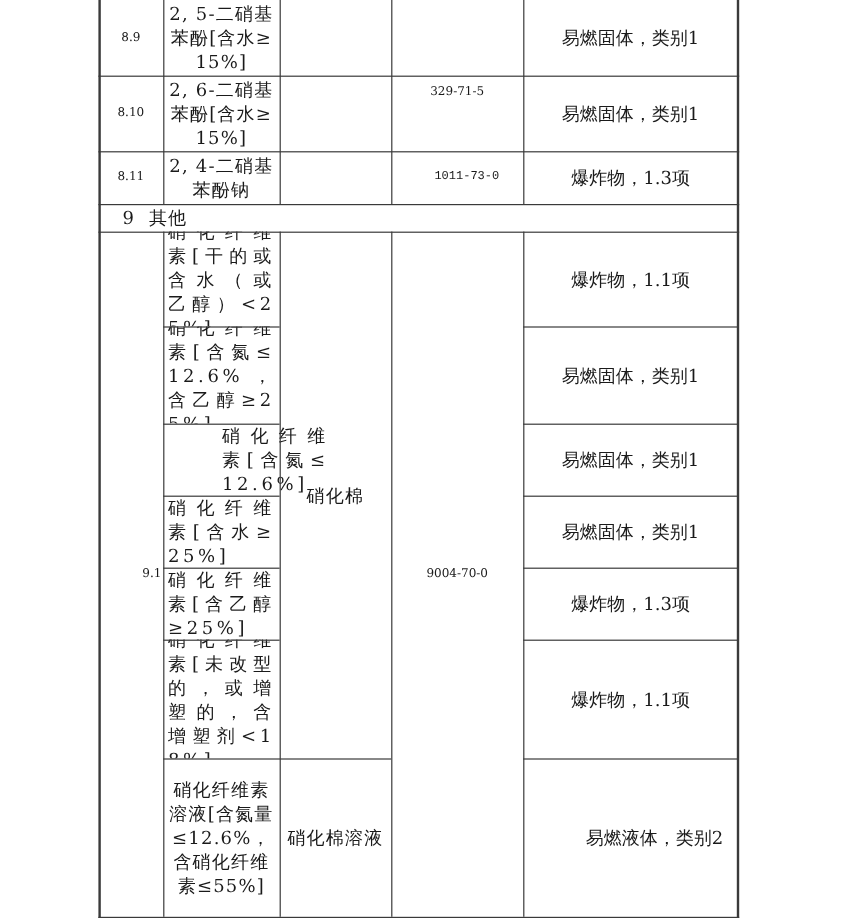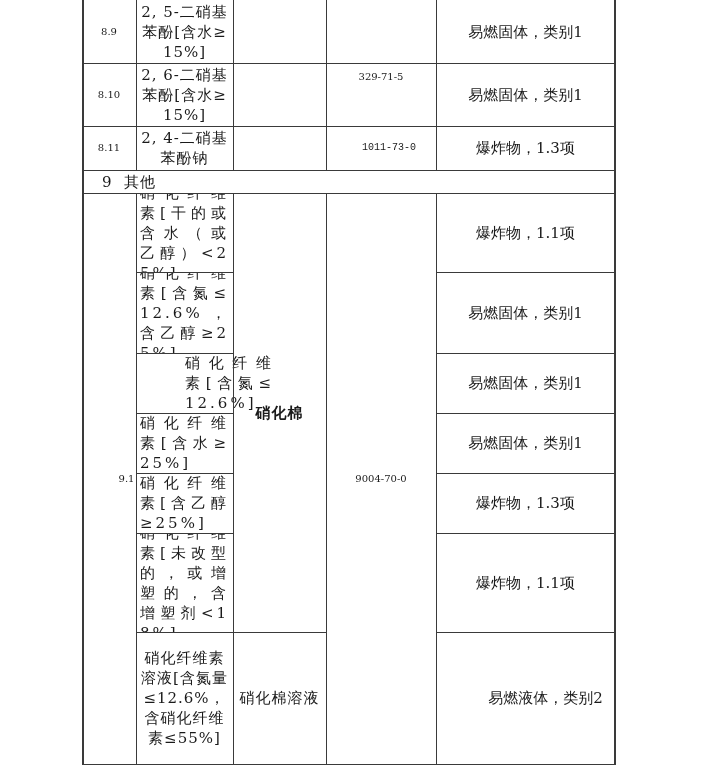--- a/index.html
+++ b/index.html
@@ -86,21 +86,21 @@
   <div class="cell num" style="left:82px; top:193px; width:54px; height:571px;padding-left:35px;">9.1</div>
 
   <div class="cell name justify" style="left:136px; top:193px; width:97px; height:79px;">硝化纤维素[干的或含水（或乙醇）&lt;25%]</div>
   <div class="cell name justify" style="left:136px; top:272px; width:97px; height:81px;">硝化纤维素[含氮≤12.6%，含乙醇≥25%]</div>
   <div class="cell name justify" style="left:136px; top:353px; width:97px; height:60px;margin-left:45px;">硝化纤维素[含氮≤12.6%]</div>
   <div class="cell name justify" style="left:136px; top:413px; width:97px; height:60px;">硝化纤维素[含水≥25%]</div>
   <div class="cell name justify" style="left:136px; top:473px; width:97px; height:60px;">硝化纤维素[含乙醇≥25%]</div>
   <div class="cell name justify" style="left:136px; top:533px; width:97px; height:99px;">硝化纤维素[未改型的，或增塑的，含增塑剂&lt;18%]</div>
   <div class="cell name" style="left:136px; top:632px; width:97px; height:132px;">硝化纤维素溶液[含氮量≤12.6%，含硝化纤维素≤55%]</div>
 
-  <div class="cell" style="left:233px; top:193px; width:93px; height:439px; letter-spacing:1px;font-weight:bold;">硝化棉</div>
+  <div class="cell" style="left:233px; top:193px; width:93px; height:439px; letter-spacing:1px;">硝化棉</div>
   <div class="cell" style="left:233px; top:632px; width:93px; height:132px; letter-spacing:1px;">硝化棉溶液</div>
 
   <div class="cell num" style="left:326px; top:193px; width:110px; height:571px;">9004-70-0</div>
 
   <div class="cell" style="left:436px; top:193px; width:179px; height:79px;">爆炸物，1.1项</div>
   <div class="cell" style="left:436px; top:272px; width:179px; height:81px;">易燃固体，类别1</div>
   <div class="cell" style="left:436px; top:353px; width:179px; height:60px;">易燃固体，类别1</div>
   <div class="cell" style="left:436px; top:413px; width:179px; height:60px;">易燃固体，类别1</div>
   <div class="cell" style="left:436px; top:473px; width:179px; height:60px;">爆炸物，1.3项</div>
   <div class="cell" style="left:436px; top:533px; width:179px; height:99px;">爆炸物，1.1项</div>

